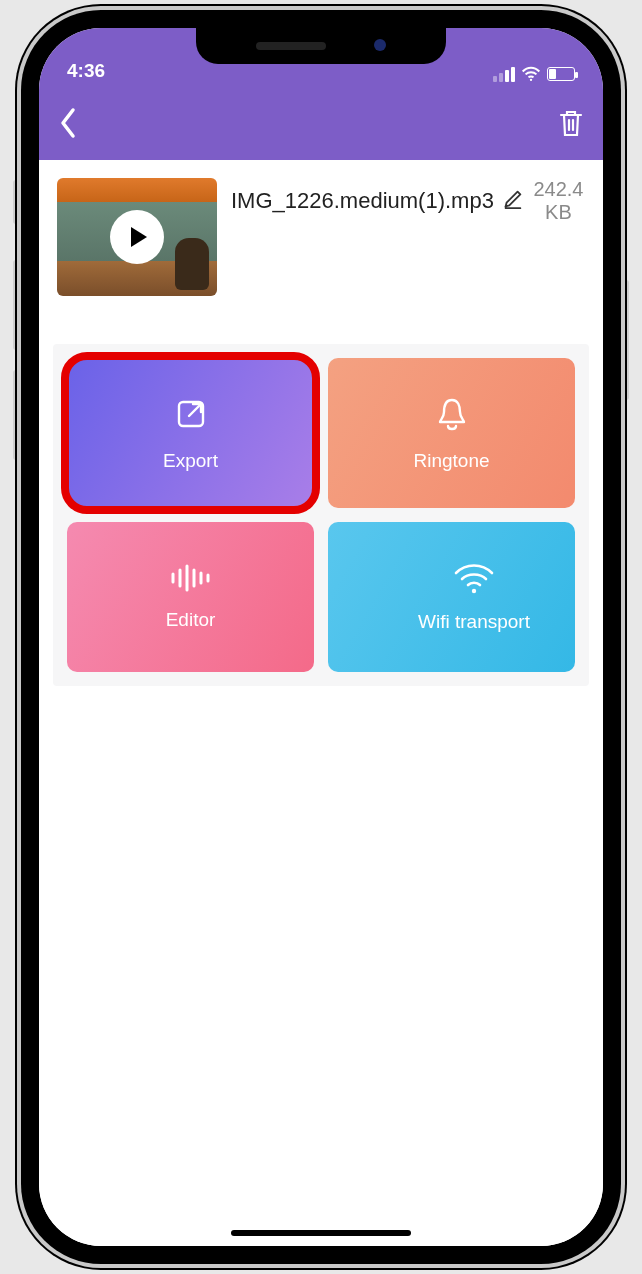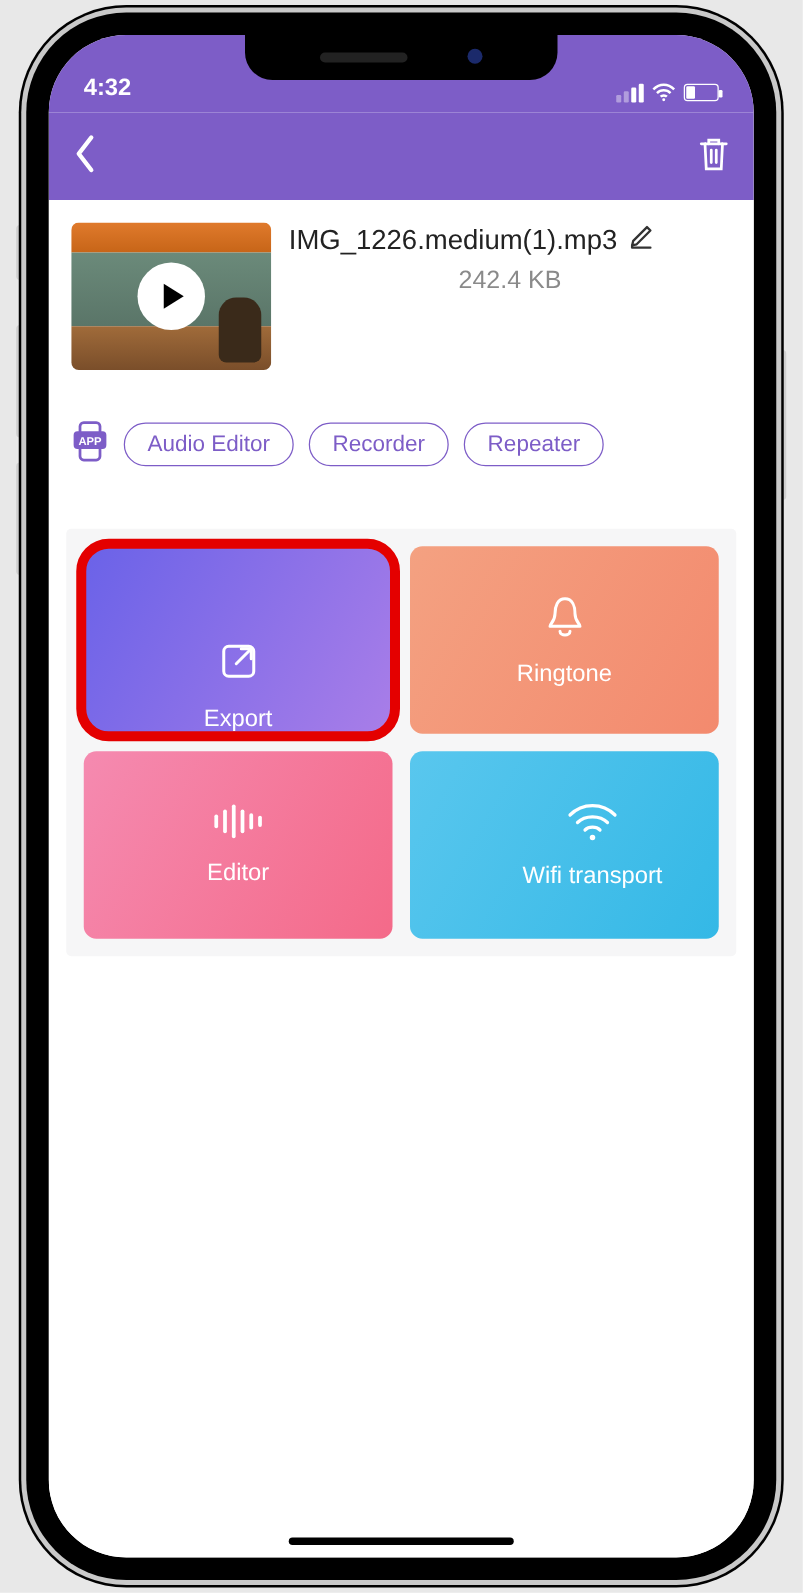--- a/index.html
+++ b/index.html
@@ -81,41 +81,41 @@
   .file-row { display:flex; padding: 18px 18px 0 18px; gap: 14px; align-items: flex-start; }
   .thumb { position:relative; width: 160px; height: 118px; border-radius: 6px; overflow:hidden; flex-shrink:0; }
   .thumb-img { position:absolute; inset:0; }
   .thumb-img .sky { position:absolute; top:0; left:0; right:0; height:20%; background: linear-gradient(#e07a2c,#c76518); }
   .thumb-img .mid { position:absolute; top:20%; left:0; right:0; height:50%; background: linear-gradient(#6b8a7a,#5a7568); }
   .thumb-img .grnd{ position:absolute; bottom:0; left:0; right:0; height:30%; background: linear-gradient(#a06b3a,#7a4e2a); }
   .thumb-img .fig { position:absolute; right:8px; bottom:6px; width:34px; height:52px; background:#3a2a1a; border-radius: 14px 14px 6px 6px; }
   .play-btn { position:absolute; left:50%; top:50%; transform:translate(-50%,-50%); width:54px; height:54px; background:#fff; border-radius:50%; display:flex; align-items:center; justify-content:center; }
   .play-btn::after { content:""; border-left:16px solid #000; border-top:10px solid transparent; border-bottom:10px solid transparent; margin-left:4px; }
 
-  .file-meta { flex:1; display:flex; flex-direction:column; gap:8px; }
+  .file-meta { flex:1; display:flex; flex-direction:row; gap:8px; }
   .file-name-row { display:flex; align-items:center; gap:8px; }
   .file-name { font-size: 22px; font-weight: 500; color:#222; white-space:nowrap; }
   .file-size, .file-dur { font-size: 20px; color:#8a8a8a;text-align:center; }
 
   .chips-row { display:flex; align-items:center; gap:12px; padding: 40px 18px 0 18px; }
   .app-icon { width:30px; height:34px; }
   .chip {
     border: 1.5px solid #7d5dc7; color:#7d5dc7; background:#fff;
     padding: 6px 18px; border-radius: 999px; font-size: 18px; font-weight: 500;
   }
 
   .grid-wrap { margin: 48px 14px 0 14px; background:#f6f6f7; border-radius: 4px; padding: 14px; }
   .grid { display:grid; grid-template-columns: 1fr 1fr; grid-template-rows: 1fr 1fr; gap: 14px; }
   .tile {
     height: 150px; border-radius: 10px; color:#fff;
     display:flex; flex-direction:column; align-items:center; justify-content:center;
     gap: 16px; font-size: 19px;
     position: relative;
   }
-  .tile-export   { background: linear-gradient(120deg,#6a62e8,#a97ee8); justify-content: flex-end; }
+  .tile-export   { background: linear-gradient(120deg,#6a62e8,#a97ee8); }
   .tile-ringtone { background: linear-gradient(120deg,#f4a181,#f38a6e); }
   .tile-editor   { background: linear-gradient(120deg,#f58ab0,#f46a89); text-align: right; }
   .tile-wifi     { background: linear-gradient(120deg,#59c7ee,#34b8e6); padding-left: 45px; }
   .highlight-ring { position:absolute; inset:-6px; border: 8px solid #e40000; border-radius: 26px; pointer-events:none; }
 
   .home-indicator {
     position:absolute; bottom: 10px; left:50%; transform:translateX(-50%);
     width: 180px; height: 6px; background:#000; border-radius: 4px;
   }
 </style>
@@ -126,21 +126,21 @@
 <div class="side-button sb-left2"></div>
 <div class="side-button sb-left3"></div>
 <div class="side-button sb-right"></div>
 
 <div class="phone-frame">
   <div class="screen">
 
     <div class="notch"></div>
 
     <div class="status-bar">
-      <span>4:32</span>
+      <span>4:36</span>
       <div class="status-right">
         <div class="signal-bars">
           <span></span>
             <span></span>
             <span></span>
             <span></span>
         </div>
         <svg width="20" height="16" viewBox="0 0 24 18" fill="none" stroke="#fff" stroke-width="2.4">
           <path d="M2 6 C8 0 16 0 22 6"></path>
           <path d="M5.5 9.5 C9 6 15 6 18.5 9.5"></path>
@@ -186,32 +186,20 @@
               <svg width="22" height="22" viewBox="0 0 24 24" fill="none" stroke="#333" stroke-width="2" stroke-linecap="round" stroke-linejoin="round">
                 <path d="M4 20 L8 19 L20 7 L17 4 L5 16 Z"></path>
                 <path d="M4 20 L4 22 L20 22"></path>
               </svg>
             </span>
           </div>
           <span class="file-size">242.4 KB</span>
         </div>
       </div>
 
-      <div class="chips-row">
-        <span>
-          <svg class="app-icon" viewBox="0 0 30 34" fill="none" stroke="#7d5dc7" stroke-width="2.2">
-            <rect x="7" y="2" width="16" height="30" rx="3"></rect>
-            <rect x="3" y="10" width="24" height="12" rx="2" fill="#7d5dc7"></rect>
-            <text x="15" y="20" text-anchor="middle" font-size="9" font-weight="700" fill="#fff" stroke="none">APP</text>
-          </svg>
-        </span>
-        <button class="chip">Audio Editor</button>
-        <button class="chip">Recorder</button>
-        <button class="chip">Repeater</button>
-      </div>
 
       <div class="grid-wrap">
         <div class="grid">
           <div class="tile tile-export">
             <div class="highlight-ring"></div>
             <svg width="40" height="40" viewBox="0 0 40 40" fill="none" stroke="#fff" stroke-width="2.4" stroke-linecap="round" stroke-linejoin="round">
               <rect x="8" y="8" width="24" height="24" rx="4"></rect>
               <path d="M18 22 L30 10"></path>
               <path d="M22 10 H30 V18"></path>
             </svg>

